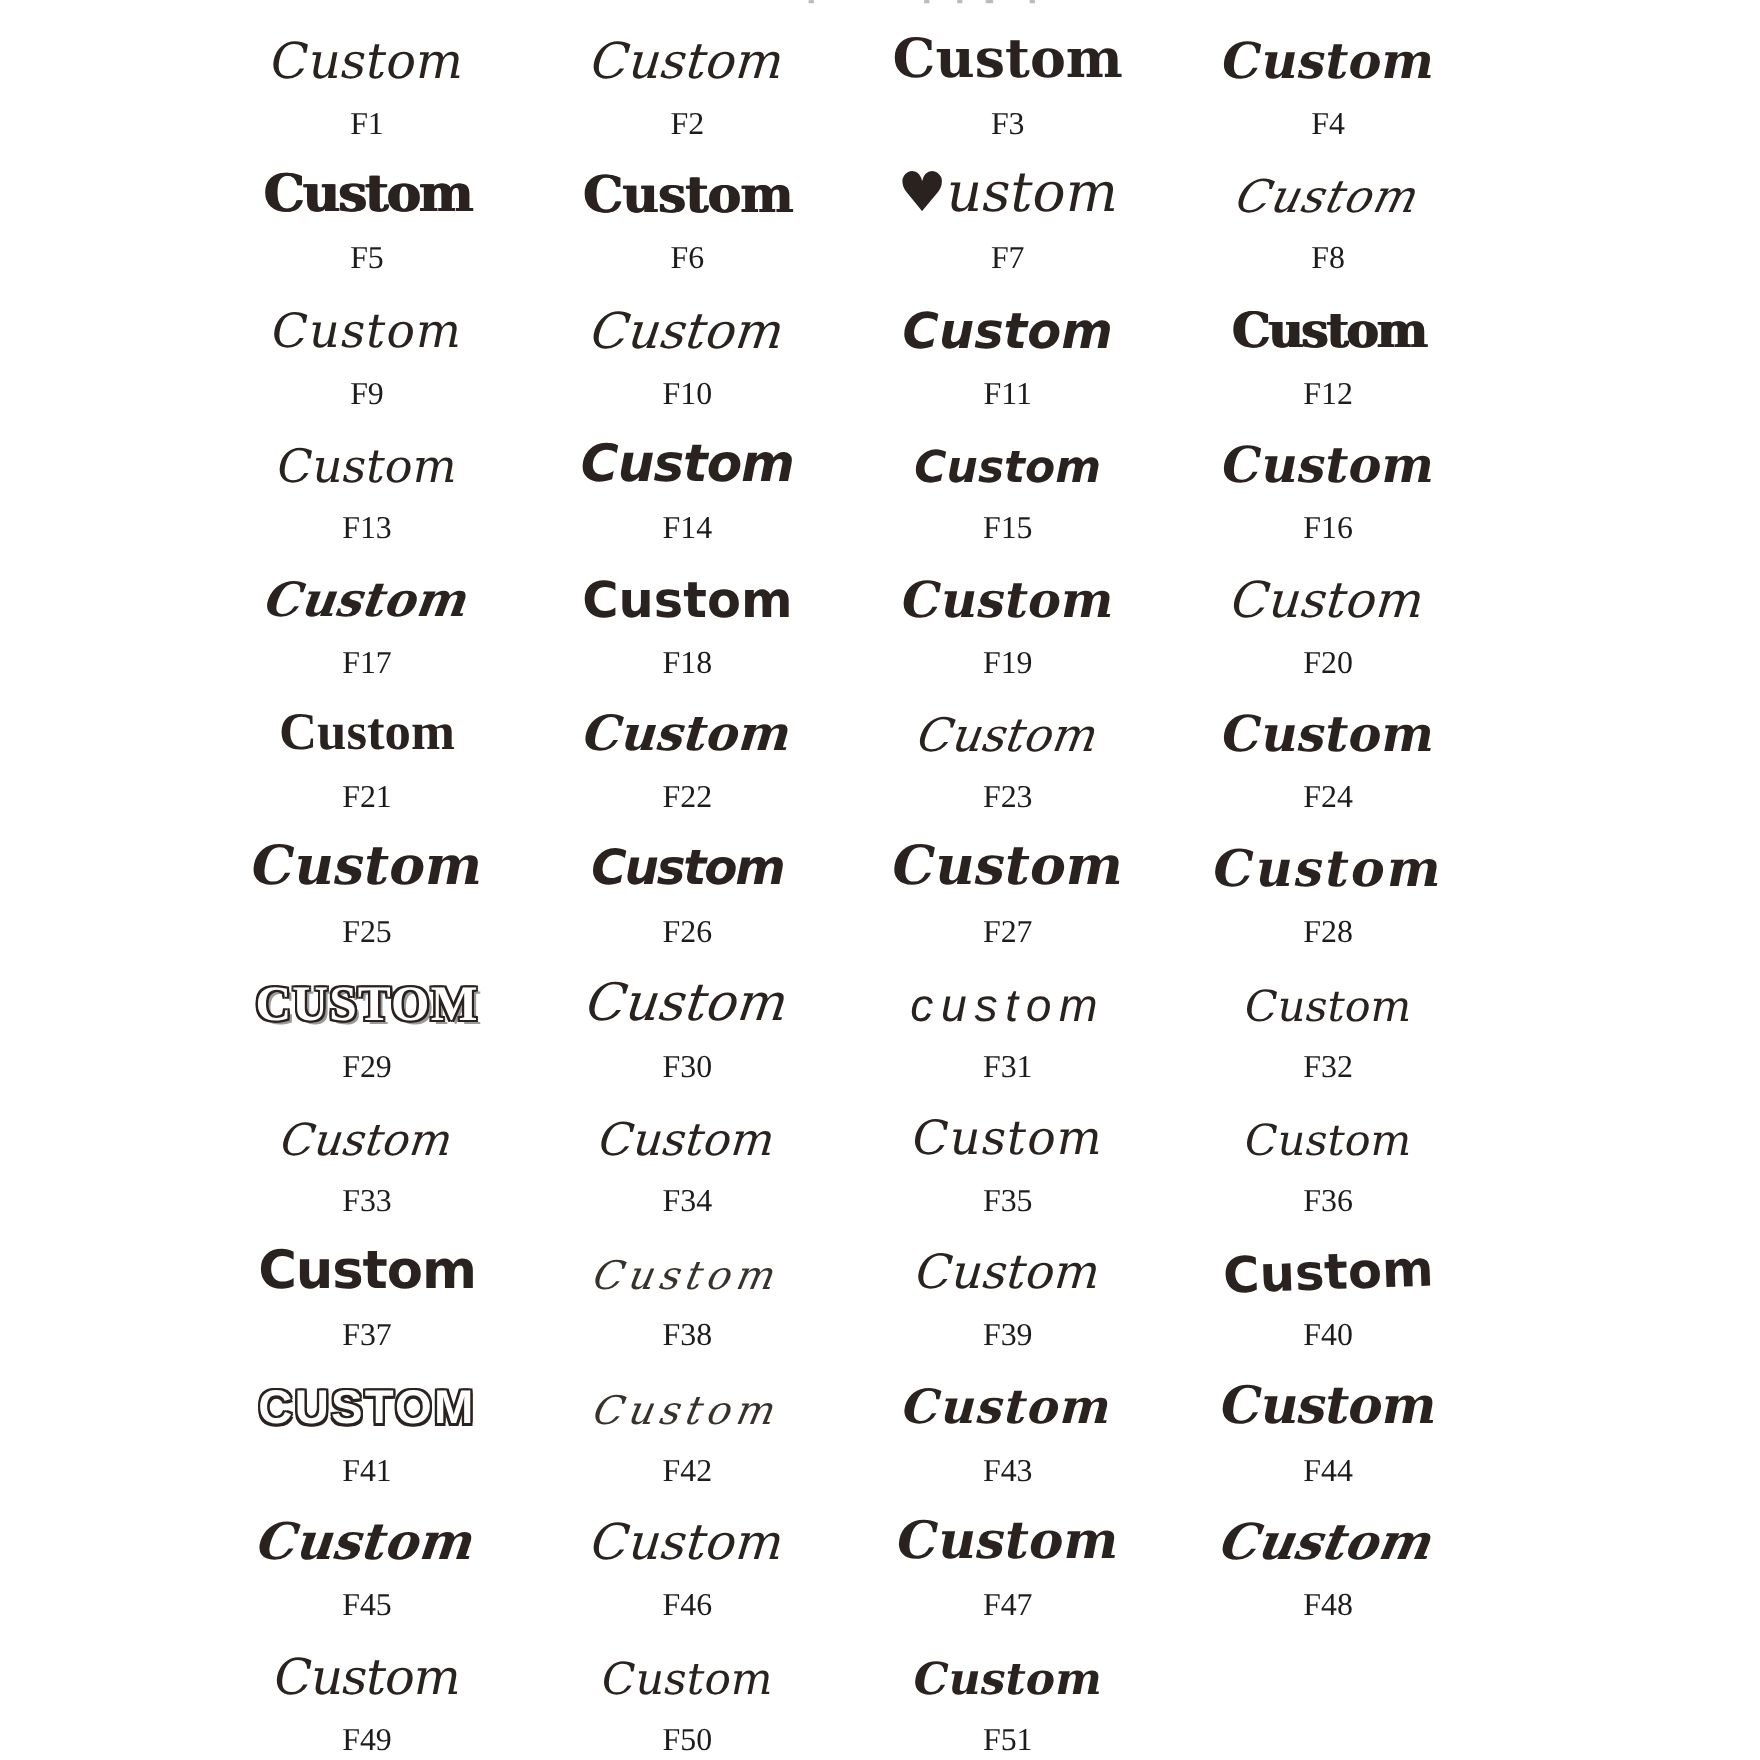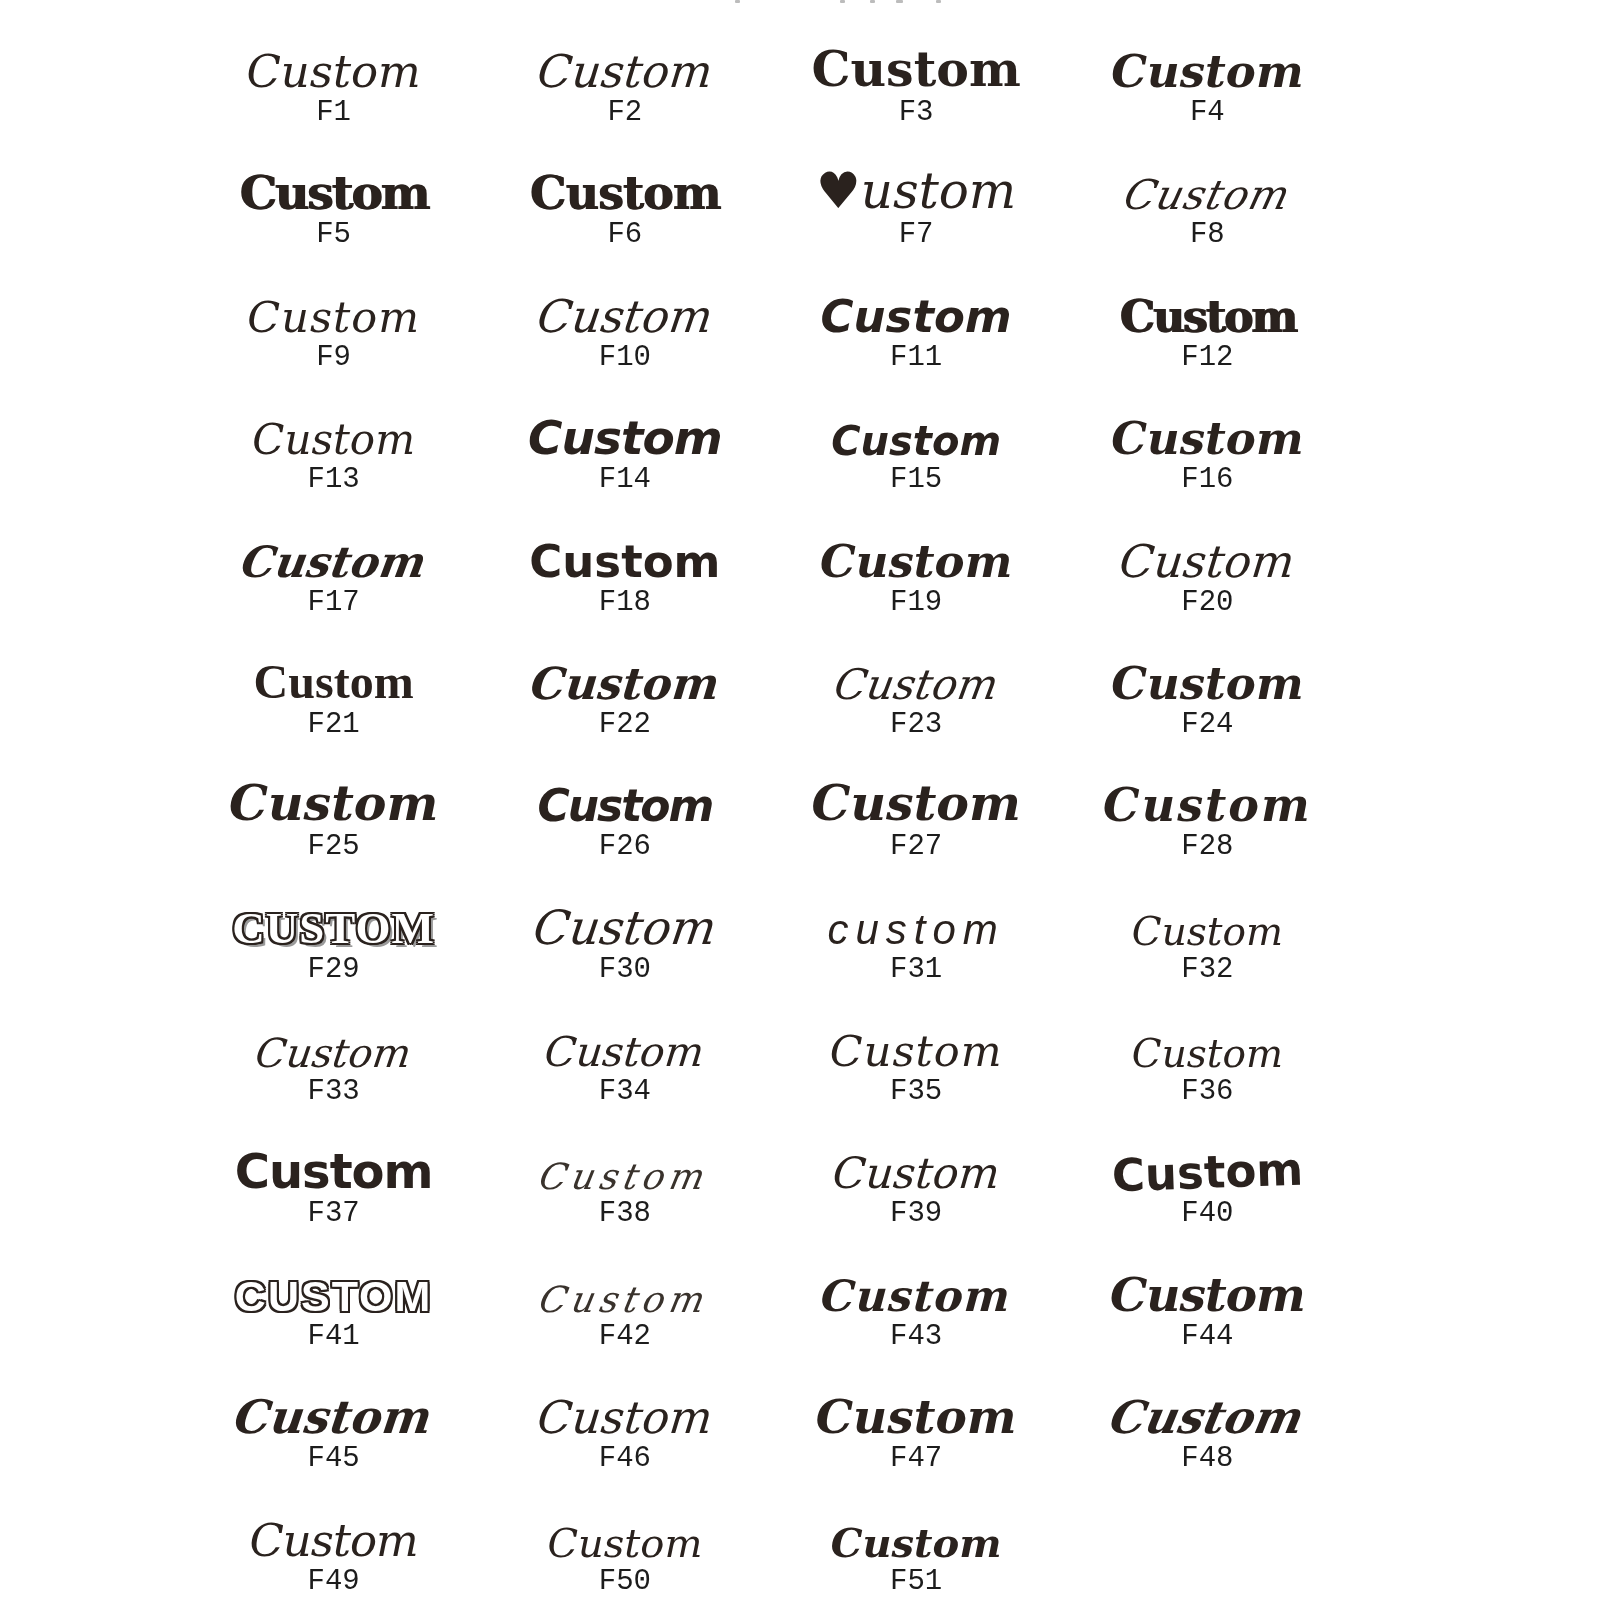--- a/index.html
+++ b/index.html
@@ -42,24 +42,24 @@
   }
   .word {
     color: #2a221e;
     line-height: 1;
     white-space: nowrap;
     font-family: "DejaVu Serif", serif;
     font-style: italic;
     font-size: 44px;
   }
   .flabel {
-    font-family: Liberation Mono, monospace;
+    font-family: Liberation Serif, serif;
     font-size: 29px;
     color: #1c1c1c;
-    margin-top: 4px;
+    margin-top: 20px;
     line-height: 1.05;
   }
 
   
   .s-script-upright      { font-size: 45px; }
   .s-script-swash        { font-size: 45px; transform: skewX(-6deg); }
   .s-slab-bold           { font-style: normal; font-weight: bold; font-size: 49px; }
   .s-script-bold         { font-weight: bold; font-size: 45px; }
   .s-blackletter-heavy   { font-style: normal; font-weight: bold; font-size: 47px; letter-spacing: -2px; text-shadow: 1.3px 0 0 currentColor; }
   .s-blackletter         { font-style: normal; font-weight: bold; font-size: 46px; letter-spacing: -1px; text-shadow: 1px 0 0 currentColor; }

